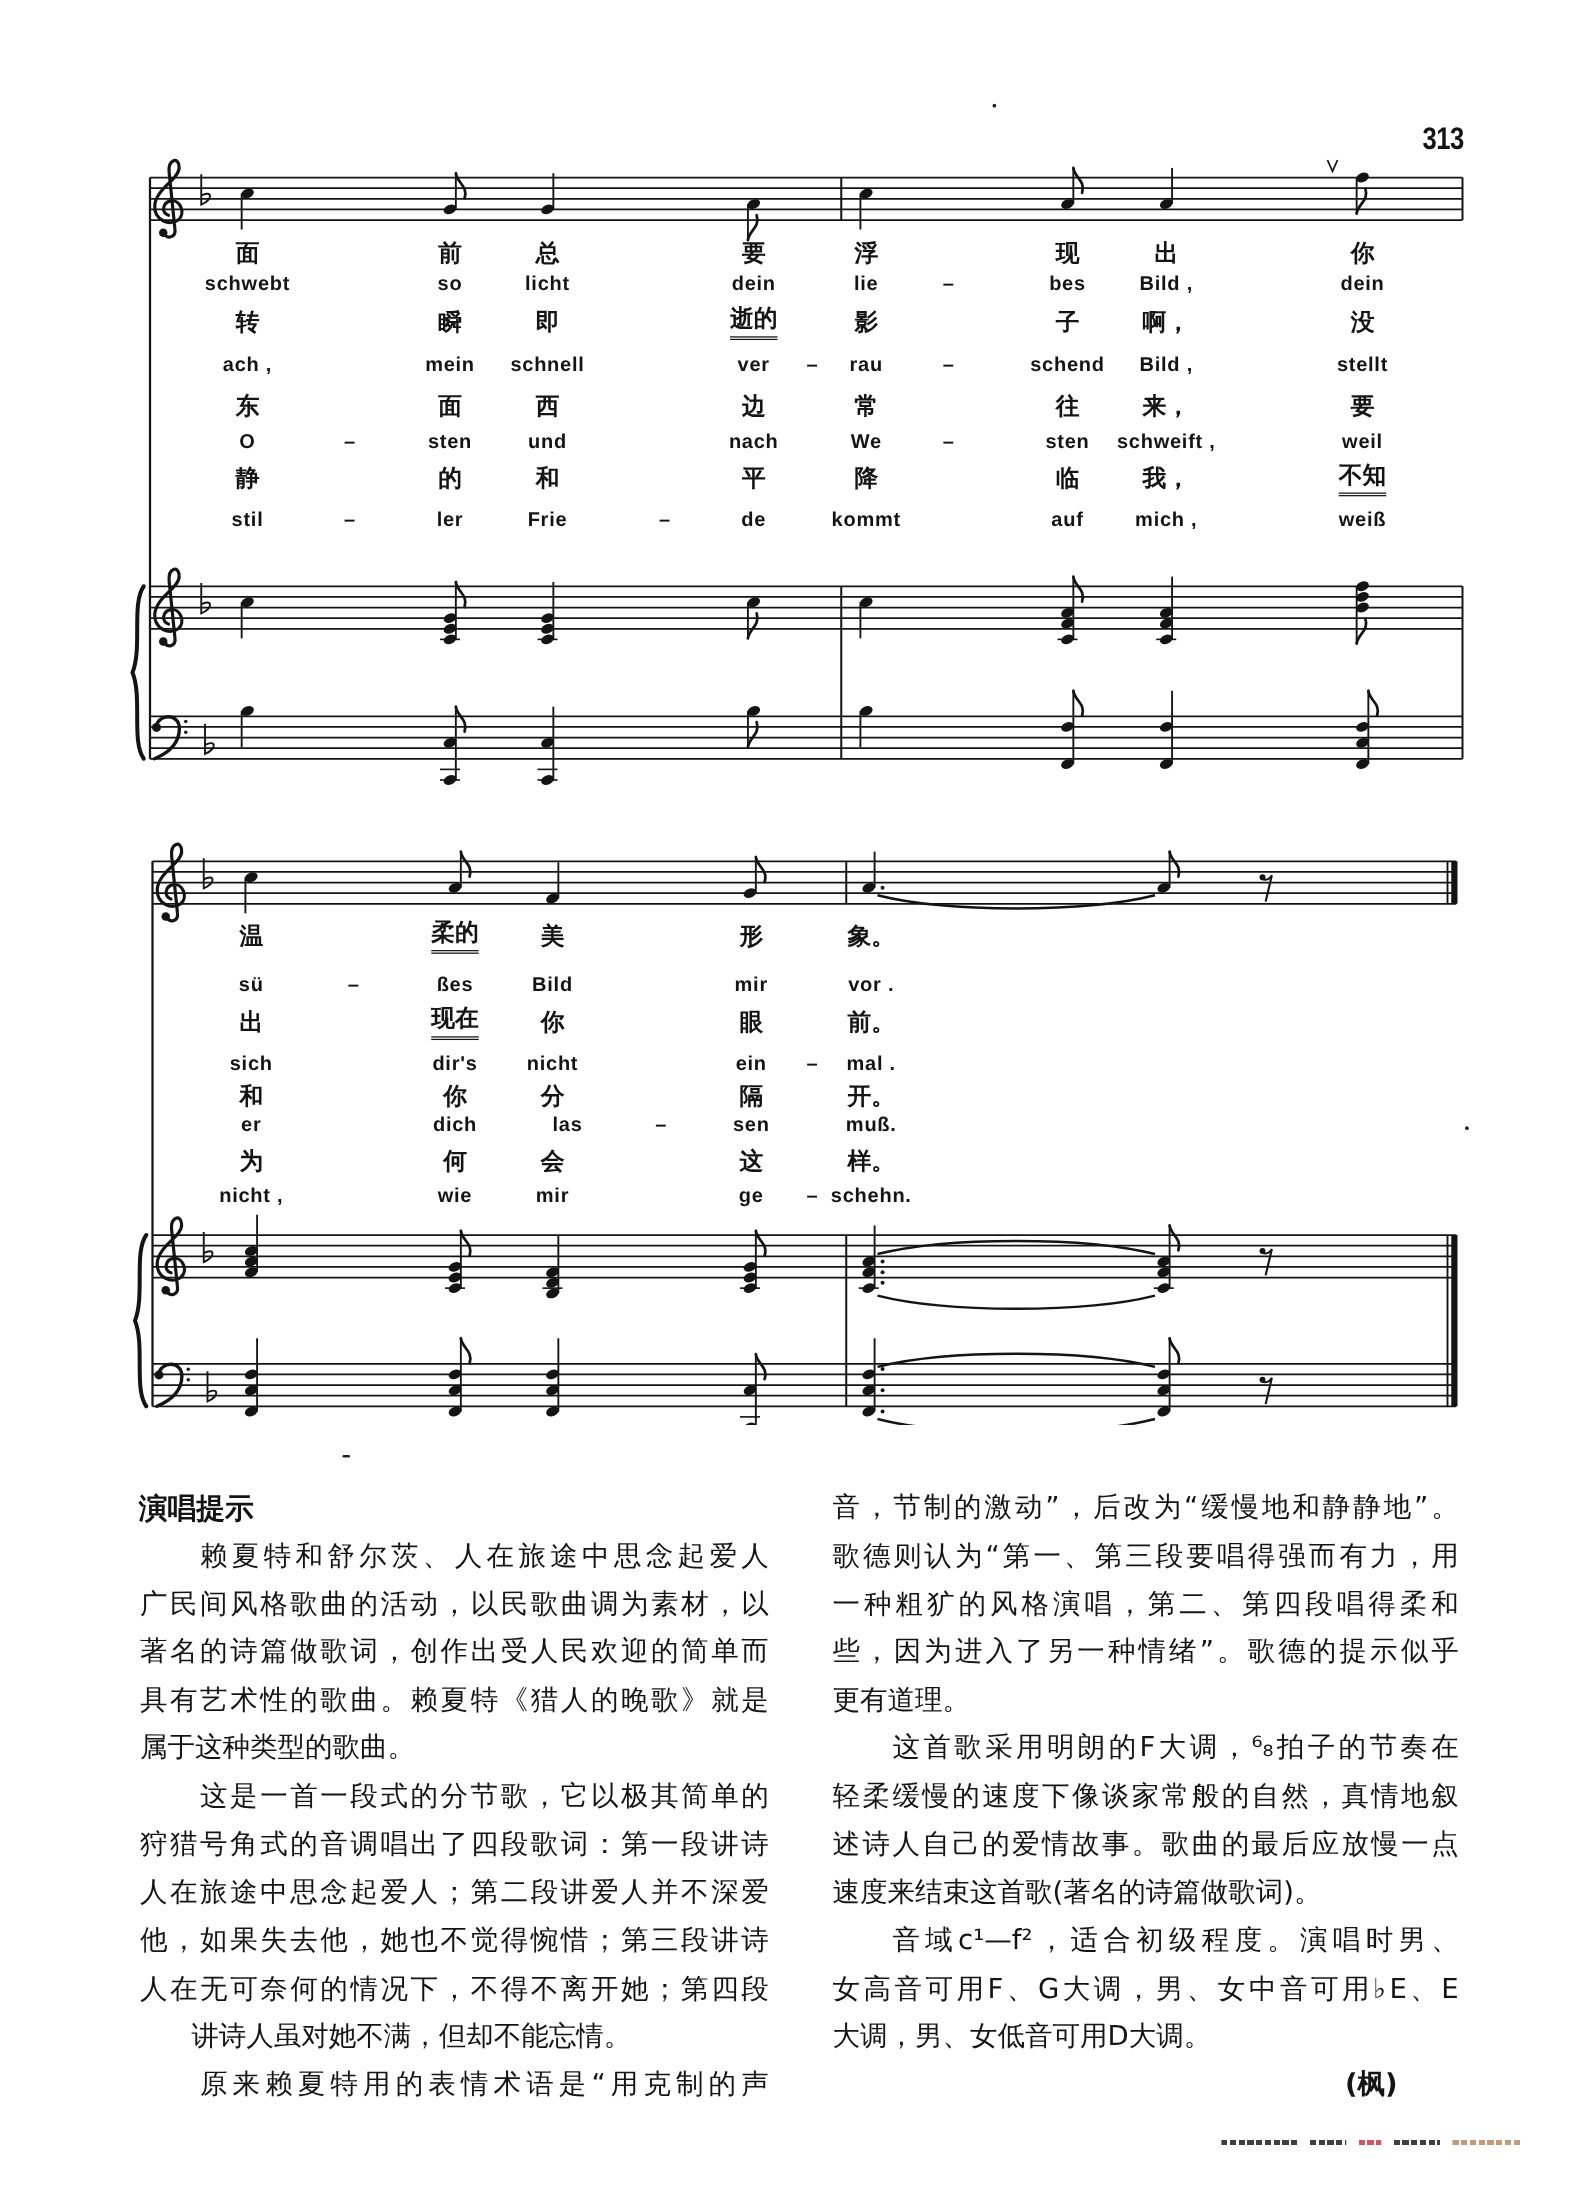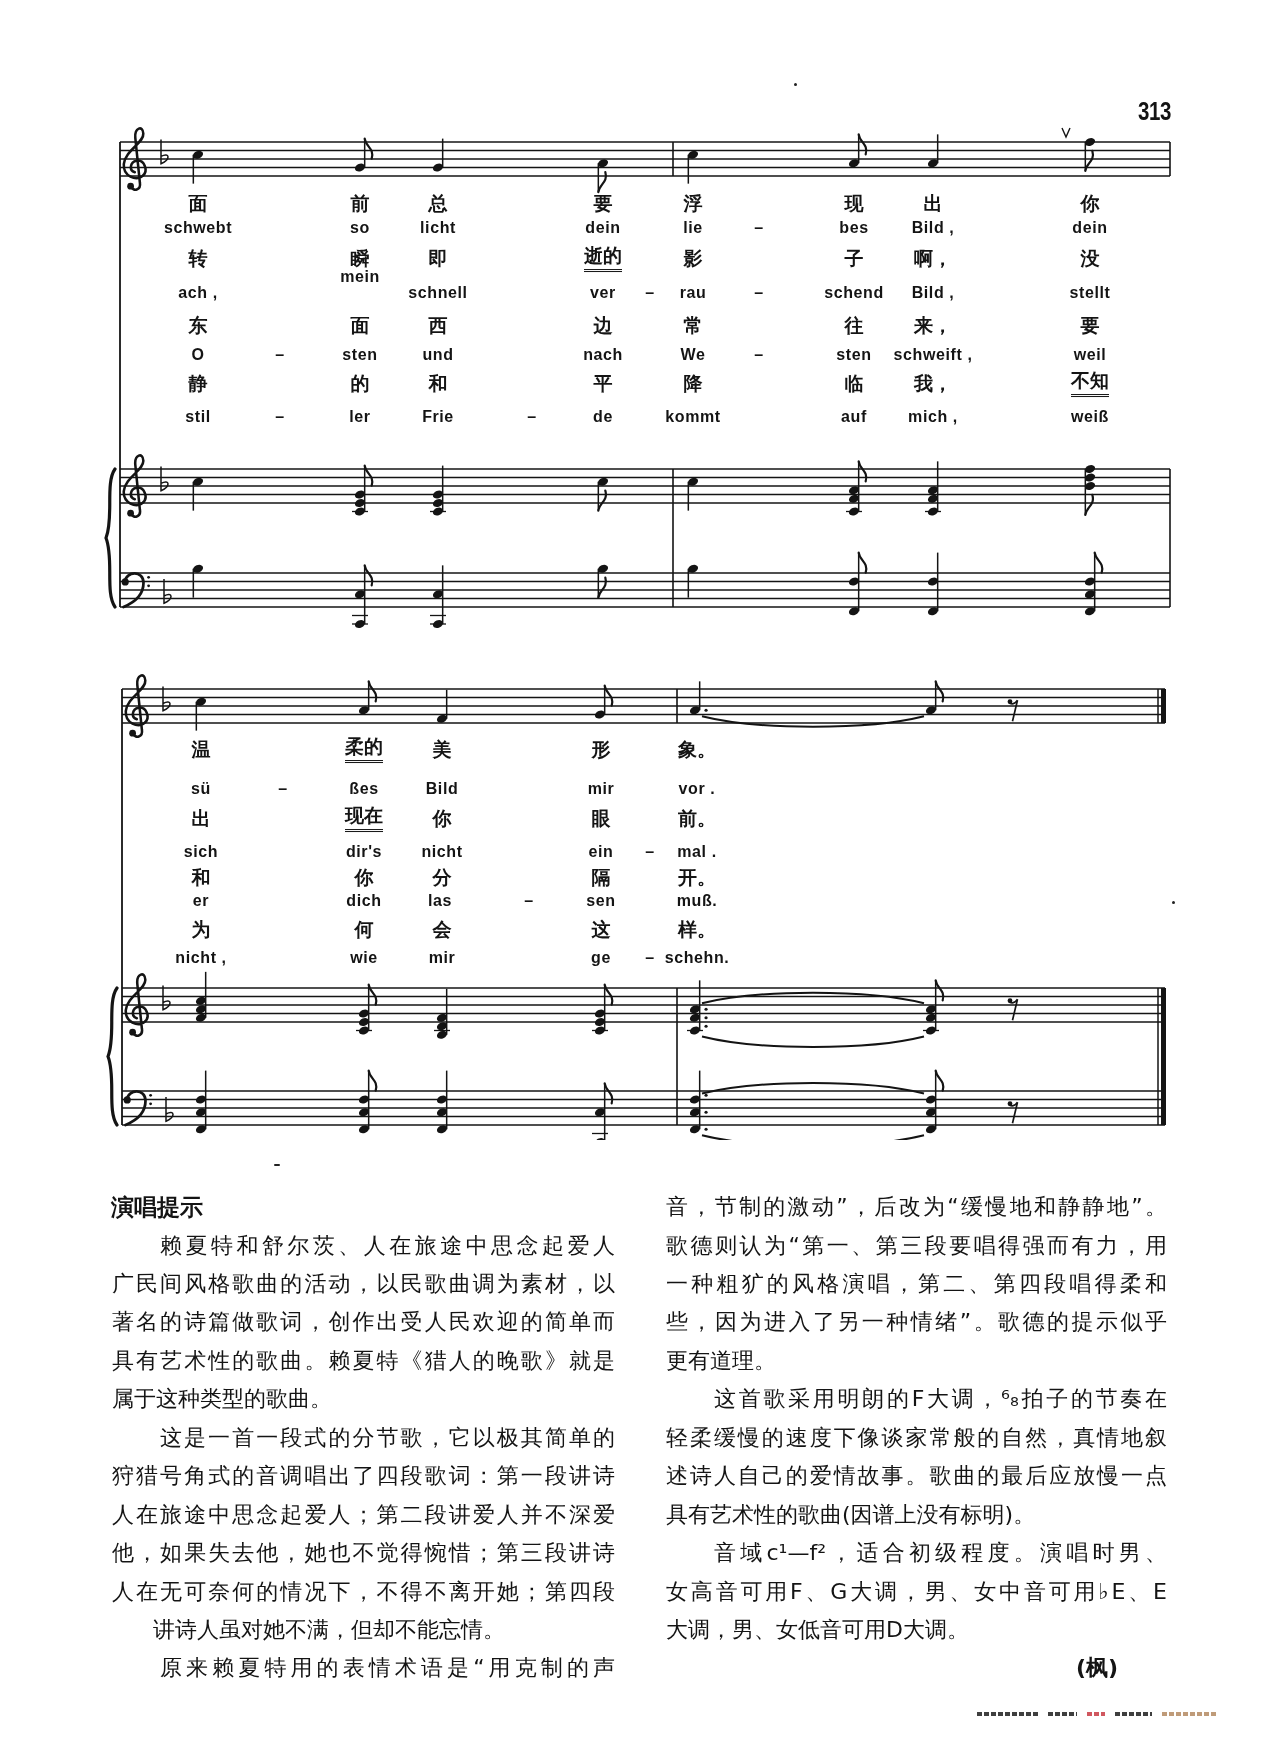--- a/index.html
+++ b/index.html
@@ -431,21 +431,21 @@
       <span class="lyric de" style="left: 1090px; top: 228px;">dein</span>
       <span class="lyric zh" style="left: 198px; top: 259px;">转</span>
       <span class="lyric zh" style="left: 360px; top: 259px;">瞬</span>
       <span class="lyric zh" style="left: 438px; top: 259px;">即</span>
       <span class="lyric zh u-double" style="left: 603px; top: 259px;">逝的</span>
       <span class="lyric zh" style="left: 693px; top: 259px;">影</span>
       <span class="lyric zh" style="left: 854px; top: 259px;">子</span>
       <span class="lyric zh" style="left: 933px; top: 259px;">啊，</span>
       <span class="lyric zh" style="left: 1090px; top: 259px;">没</span>
       <span class="lyric de" style="left: 198px; top: 293px;">ach ,</span>
-      <span class="lyric de" style="left: 360px; top: 277px; text-align: center;">mein</span>
+      <span class="lyric de" style="left: 360px; top: 293px; text-align: center;">mein</span>
       <span class="lyric de" style="left: 438px; top: 293px;">schnell</span>
       <span class="lyric de" style="left: 603px; top: 293px;">ver</span>
       <span class="lyric de" style="left: 650px; top: 293px;">–</span>
       <span class="lyric de" style="left: 693px; top: 293px;">rau</span>
       <span class="lyric de" style="left: 759px; top: 293px;">–</span>
       <span class="lyric de" style="left: 854px; top: 293px;">schend</span>
       <span class="lyric de" style="left: 933px; top: 293px;">Bild ,</span>
       <span class="lyric de" style="left: 1090px; top: 293px;">stellt</span>
       <span class="lyric zh" style="left: 198px; top: 326px;">东</span>
       <span class="lyric zh" style="left: 360px; top: 326px;">面</span>
@@ -505,21 +505,21 @@
       <span class="lyric de" style="left: 601px; top: 852px;">ein</span>
       <span class="lyric de" style="left: 650px; top: 852px;">–</span>
       <span class="lyric de" style="left: 697px; top: 852px;">mal .</span>
       <span class="lyric zh" style="left: 201px; top: 878px;">和</span>
       <span class="lyric zh" style="left: 364px; top: 878px;">你</span>
       <span class="lyric zh" style="left: 442px; top: 878px;">分</span>
       <span class="lyric zh" style="left: 601px; top: 878px;">隔</span>
       <span class="lyric zh" style="left: 697px; top: 878px;">开。</span>
       <span class="lyric de" style="left: 201px; top: 901px;">er</span>
       <span class="lyric de" style="left: 364px; top: 901px;">dich</span>
-      <span class="lyric de" style="left: 440px; top: 901px;">las</span>
+      <span class="lyric de" style="left: 454px; top: 901px;">las</span>
       <span class="lyric de" style="left: 529px; top: 901px;">–</span>
       <span class="lyric de" style="left: 601px; top: 901px;">sen</span>
       <span class="lyric de" style="left: 697px; top: 901px;">muß.</span>
       <span class="lyric zh" style="left: 201px; top: 930px;">为</span>
       <span class="lyric zh" style="left: 364px; top: 930px;">何</span>
       <span class="lyric zh" style="left: 442px; top: 930px;">会</span>
       <span class="lyric zh" style="left: 601px; top: 930px;">这</span>
       <span class="lyric zh" style="left: 697px; top: 930px;">样。</span>
       <span class="lyric de" style="left: 201px; top: 958px;">nicht ,</span>
       <span class="lyric de" style="left: 364px; top: 958px;">wie</span>
@@ -545,21 +545,21 @@
         <div class="text-line last" style="left: 112px; width: 503px; top: 1611px; margin-left: 41px;">讲诗人虽对她不满，但却不能忘情。</div>
         <div class="text-line justify indent" style="left: 112px; width: 503px; top: 1649.4px;">原来赖夏特用的表情术语是“用克制的声</div>
         <div class="text-line justify" style="left: 666px; width: 501px; top: 1188px;">音，节制的激动”，后改为“缓慢地和静静地”。</div>
         <div class="text-line justify" style="left: 666px; width: 501px; top: 1226.5px;">歌德则认为“第一、第三段要唱得强而有力，用</div>
         <div class="text-line justify" style="left: 666px; width: 501px; top: 1264.9px;">一种粗犷的风格演唱，第二、第四段唱得柔和</div>
         <div class="text-line justify" style="left: 666px; width: 501px; top: 1303.3px;">些，因为进入了另一种情绪”。歌德的提示似乎</div>
         <div class="text-line last" style="left: 666px; width: 501px; top: 1341.8px;">更有道理。</div>
         <div class="text-line justify indent" style="left: 666px; width: 501px; top: 1380.3px;">这首歌采用明朗的F大调，⁶₈拍子的节奏在</div>
         <div class="text-line justify" style="left: 666px; width: 501px; top: 1418.7px;">轻柔缓慢的速度下像谈家常般的自然，真情地叙</div>
         <div class="text-line justify" style="left: 666px; width: 501px; top: 1457.2px;">述诗人自己的爱情故事。歌曲的最后应放慢一点</div>
-        <div class="text-line last" style="left: 666px; width: 501px; top: 1495.6px;">具有艺术性的歌曲(因谱上没有标明)。</div>
+        <div class="text-line last" style="left: 666px; width: 501px; top: 1495.6px;">速度来结束这首歌(著名的诗篇做歌词)。</div>
         <div class="text-line justify indent" style="left: 666px; width: 501px; top: 1534px;">音域c¹—f²，适合初级程度。演唱时男、</div>
         <div class="text-line justify" style="left: 666px; width: 501px; top: 1572.5px;">女高音可用F、G大调，男、女中音可用♭E、E</div>
         <div class="text-line last" style="left: 666px; width: 501px; top: 1611px;">大调，男、女低音可用D大调。</div>
       </div>
     <div class="signature">(枫)</div>
   </section>
 
   <div class="watermark" id="watermark">
     <div class="seg" style="background: repeating-linear-gradient(90deg, rgb(30, 30, 30) 0px, rgb(30, 30, 30) 5px, transparent 5px, transparent 7px);"></div>
     <div class="seg" style="background: repeating-linear-gradient(90deg, rgb(30, 30, 30) 0px, rgb(30, 30, 30) 5px, transparent 5px, transparent 7px);"></div>

